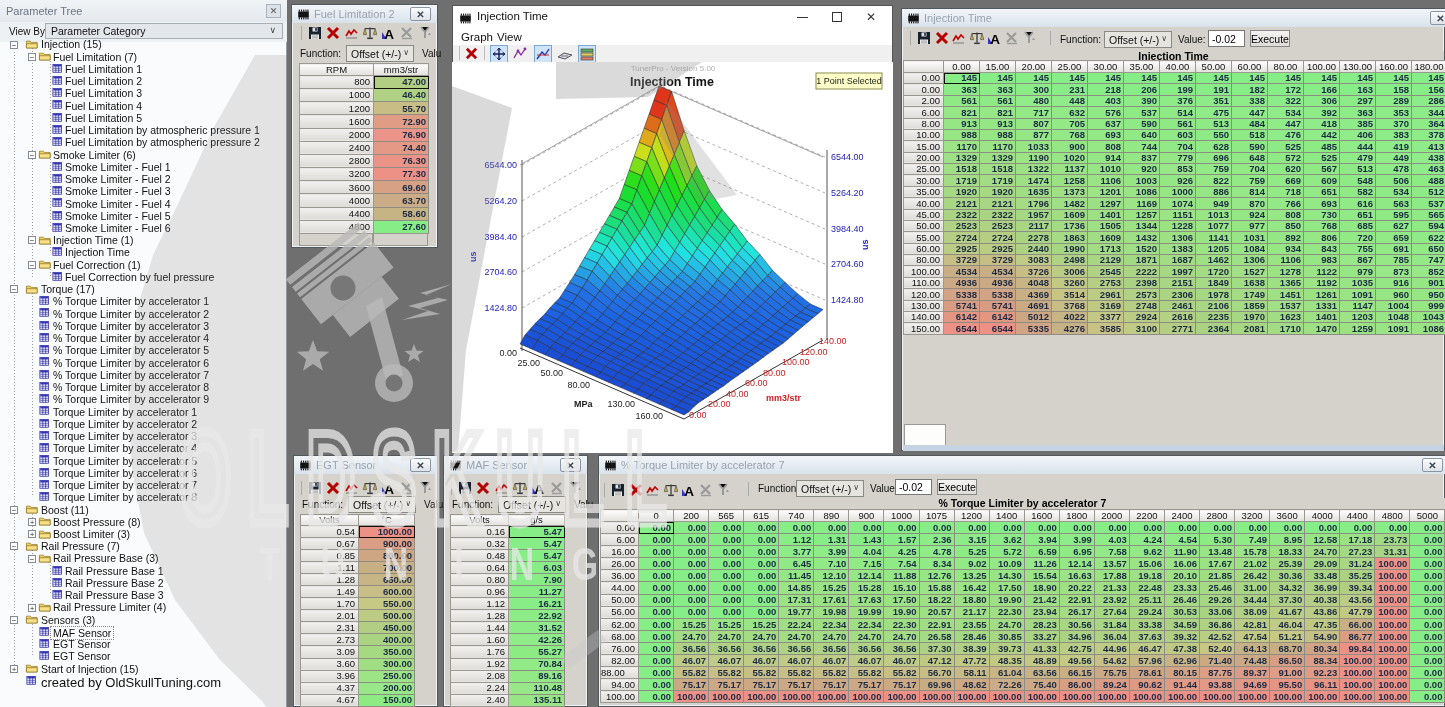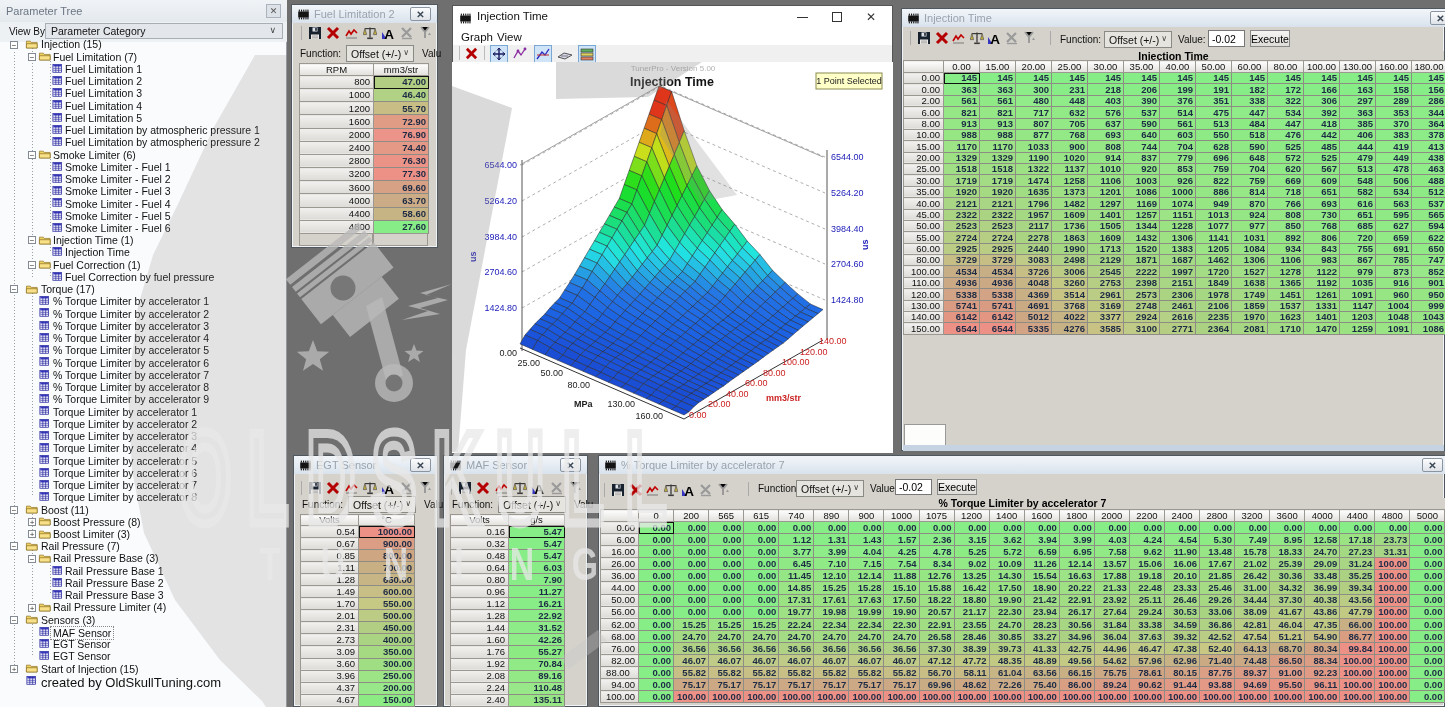--- a/index.html
+++ b/index.html
@@ -1959,21 +1959,21 @@
           <td class="dc" style="background:hsl(42,37%,65%)">62.96</td>
           <td class="dc" style="background:hsl(34,39%,65%)">71.40</td>
           <td class="dc" style="background:hsl(31,41%,66%)">74.48</td>
           <td class="dc" style="background:hsl(19,52%,68%)">86.50</td>
           <td class="dc" style="background:hsl(17,55%,69%)">88.34</td>
           <td class="dc" style="background:hsl(6,74%,73%)">100.00</td>
           <td class="dc" style="background:hsl(6,74%,73%)">100.00</td>
           <td class="dc" style="background:hsl(120,74%,73%)">0.00</td>
         </tr>
         <tr style="height:12.1px">
-          <td class="rh" style="text-align:center">88.00</td>
+          <td class="rh" style="text-align:left">88.00</td>
           <td class="dc" style="background:hsl(120,74%,73%)">0.00</td>
           <td class="dc" style="background:hsl(53,37%,65%)">55.82</td>
           <td class="dc" style="background:hsl(53,37%,65%)">55.82</td>
           <td class="dc" style="background:hsl(53,37%,65%)">55.82</td>
           <td class="dc" style="background:hsl(53,37%,65%)">55.82</td>
           <td class="dc" style="background:hsl(53,37%,65%)">55.82</td>
           <td class="dc" style="background:hsl(53,37%,65%)">55.82</td>
           <td class="dc" style="background:hsl(53,37%,65%)">55.82</td>
           <td class="dc" style="background:hsl(51,37%,65%)">56.70</td>
           <td class="dc" style="background:hsl(48,37%,65%)">58.11</td>

